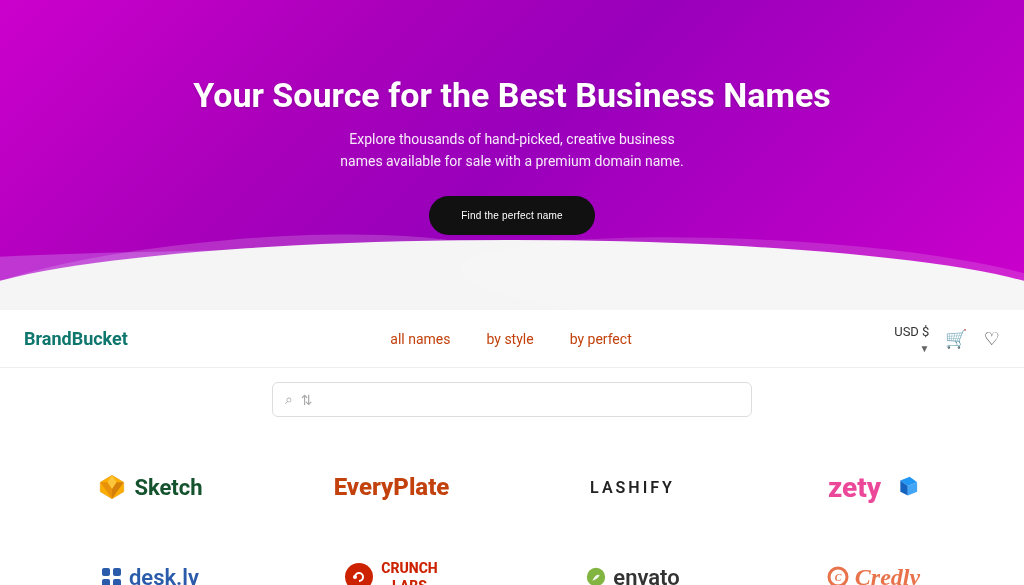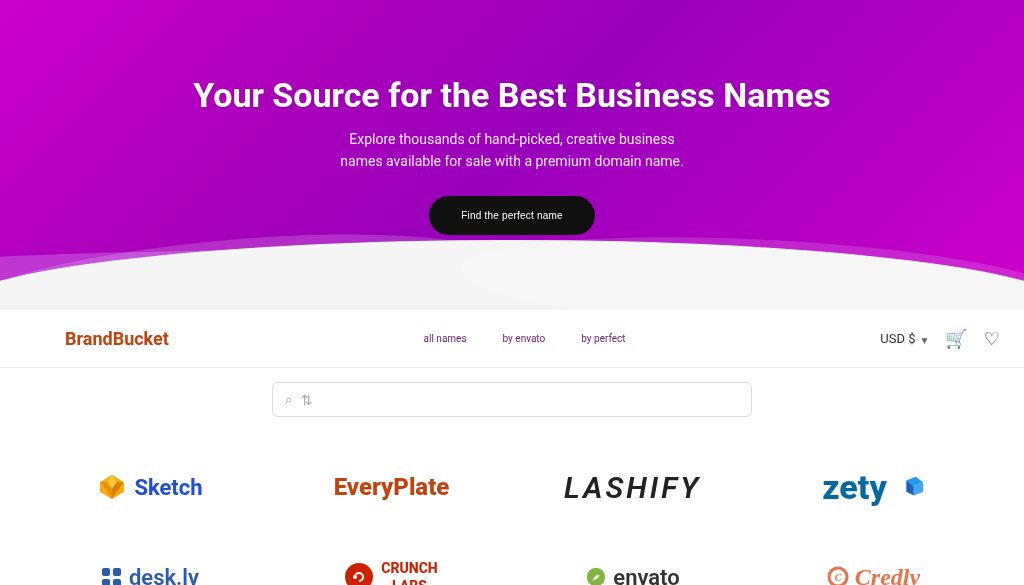--- a/index.html
+++ b/index.html
@@ -97,46 +97,46 @@
       justify-content: space-between;
       padding: 0 24px;
       height: 58px;
       border-bottom: 1px solid #eee;
       position: relative;
       z-index: 10;
     }
     .navbar-logo {
       font-size: 18px;
       font-weight: 700;
-      color: #c2410c;
-      margin-left: 41px;
+      color: #0f766e;
     }
     .navbar-nav {
       display: flex;
       gap: 36px;
       align-items: center;
     }
     .navbar-nav a {
       text-decoration: none;
-      font-size: 10px;
-      color: #701a75;
+      font-size: 14px;
+      color: #c2410c;
       cursor: pointer;
     }
     .navbar-right {
       display: flex;
       align-items: center;
       gap: 16px;
     }
     .currency-selector {
       font-size: 13px;
       color: #333;
       cursor: pointer;
       display: flex;
       align-items: flex-end;
       gap: 4px;
+      flex-direction: column;
     }
     .currency-arrow {
       font-size: 10px;
       color: #666;
     }
     .cart-icon, .heart-icon {
       font-size: 18px;
       cursor: pointer;
       color: #333;
     }
@@ -195,35 +195,35 @@
     }
     .brand-logo {
       display: flex;
       align-items: center;
       gap: 8px;
       font-size: 22px;
       font-weight: 700;
     }
 
     
-    .sketch-logo { color: #1d4ed8; }
+    .sketch-logo { color: #14532d; }
     .sketch-diamond {
       width: 28px;
       height: 28px;
       display: inline-block;
     }
 
     
     .everyplate-logo { color: #c2410c; font-size: 24px; font-weight: 800; }
 
     
-    .lashify-logo { color: #222; font-size: 30px; letter-spacing: 3px; font-weight: 600; text-transform: uppercase; font-style: italic; }
-
-    
-    .zety-logo { color: #0369a1; font-size: 34px; font-weight: 800; }
+    .lashify-logo { color: #222; font-size: 16px; letter-spacing: 3px; font-weight: 600; text-transform: uppercase; }
+
+    
+    .zety-logo { color: #ec4899; font-size: 28px; font-weight: 800; }
     .zety-cube {
       width: 28px;
       height: 28px;
       display: inline-block;
       margin-left: 2px;
     }
 
     
     .deskly-logo { color: #2b5bab; font-size: 22px; font-weight: 600; }
     .deskly-icon {
@@ -274,21 +274,21 @@
     <p class="hero-subtitle">Explore thousands of hand-picked, creative business names available for sale with a premium domain name.</p>
     <button class="hero-cta">Find the perfect name</button>
   </div>
   <div class="hero-wave"></div>
 </div>
 
 <nav class="navbar">
   <div class="navbar-logo">BrandBucket</div>
   <div class="navbar-nav">
     <a>all names</a>
-    <a>by envato</a>
+    <a>by style</a>
     <a>by perfect</a>
   </div>
   <div class="navbar-right">
     <div class="currency-selector">
       <span>USD $</span>
       <span class="currency-arrow">▼</span>
     </div>
     <span class="cart-icon">🛒</span>
     <span class="heart-icon">♡</span>
   </div>

